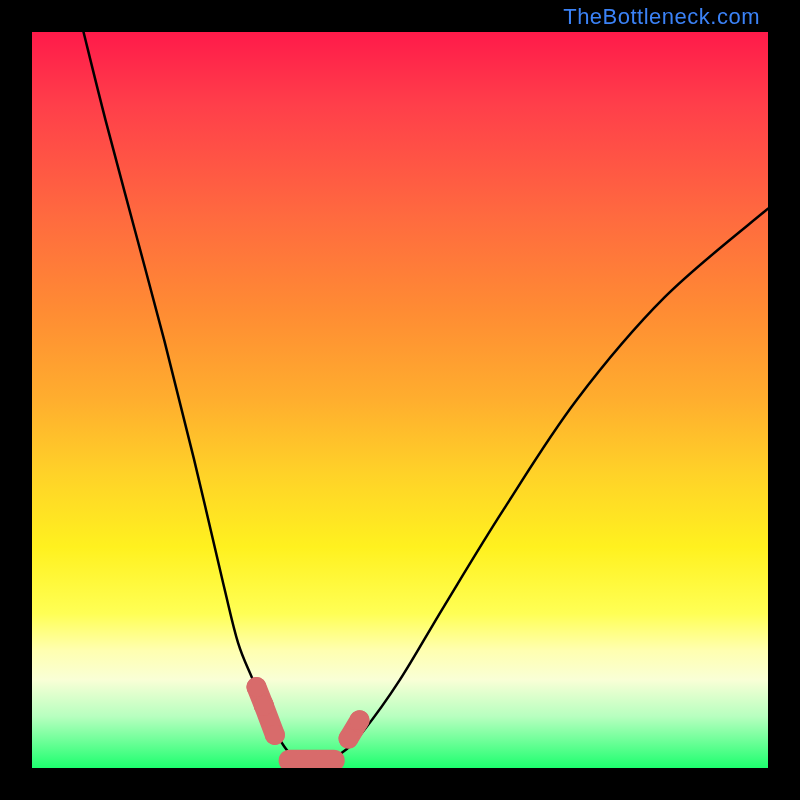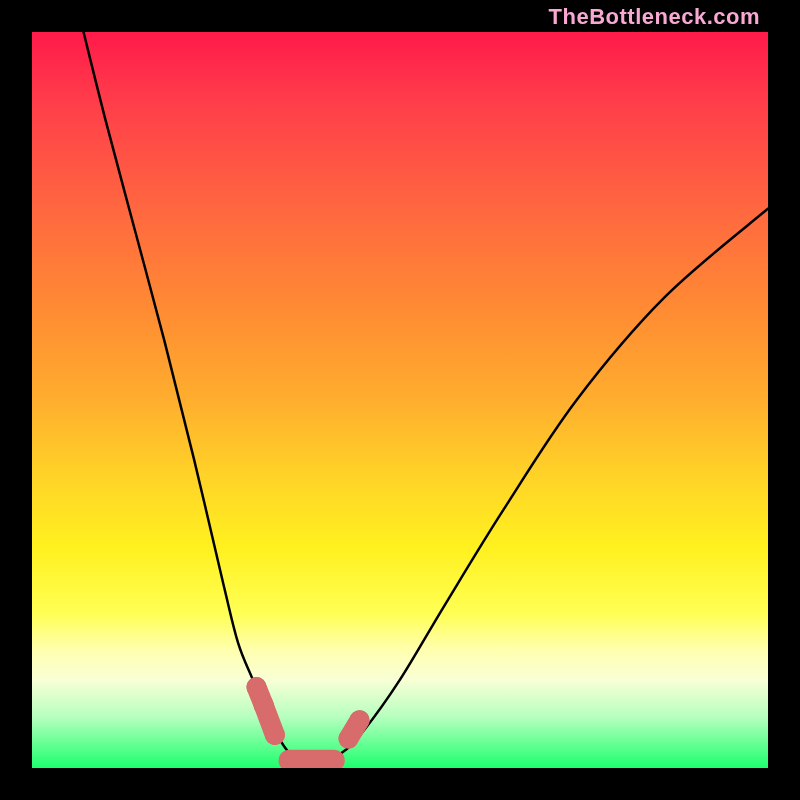--- a/index.html
+++ b/index.html
@@ -38,23 +38,23 @@
       #ffffb0 84%,
       #f9ffd6 88%,
       #b7ffbf 93%,
       #1dff6e 100%
     );
   }
   .watermark {
     position: absolute;
     top: 4px;
     right: 40px;
-    color: #f9a8d4;
+    color: #3b82f6;
     font-size: 22px;
-    font-weight: 700;
+    font-weight: 400;
     letter-spacing: 0.5px;
     user-select: none;
   }
   svg.curves {
     position: absolute;
     left: 0;
     top: 0;
     width: 736px;
     height: 736px;
   }

